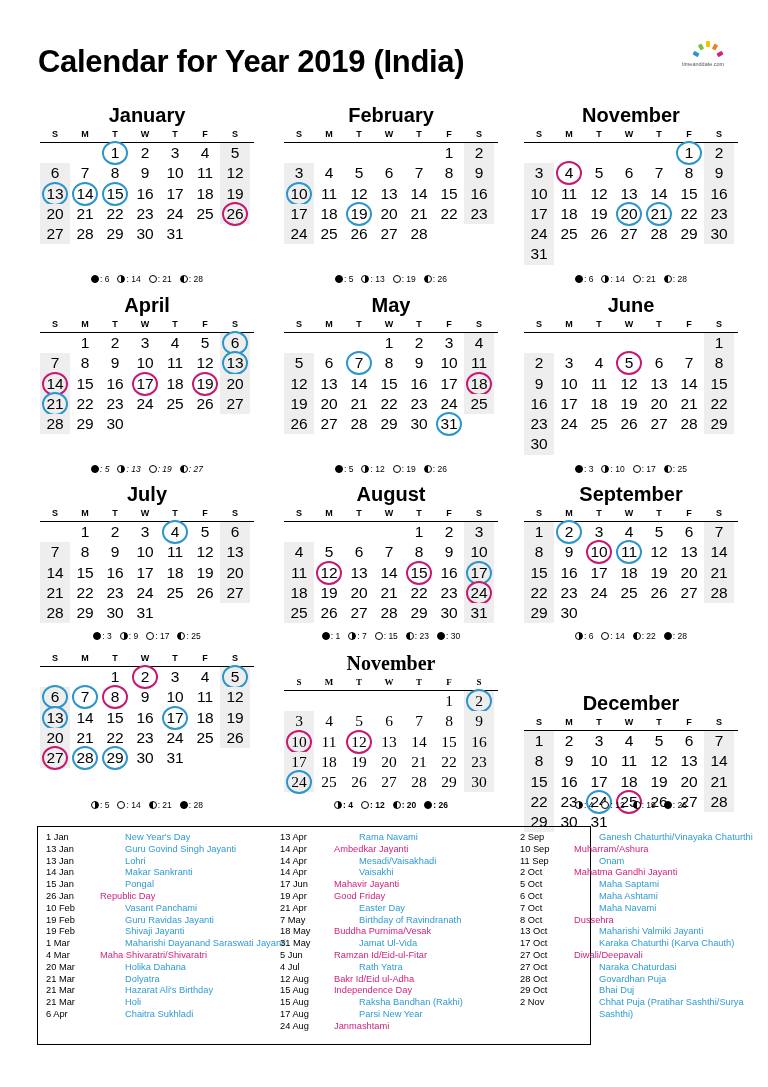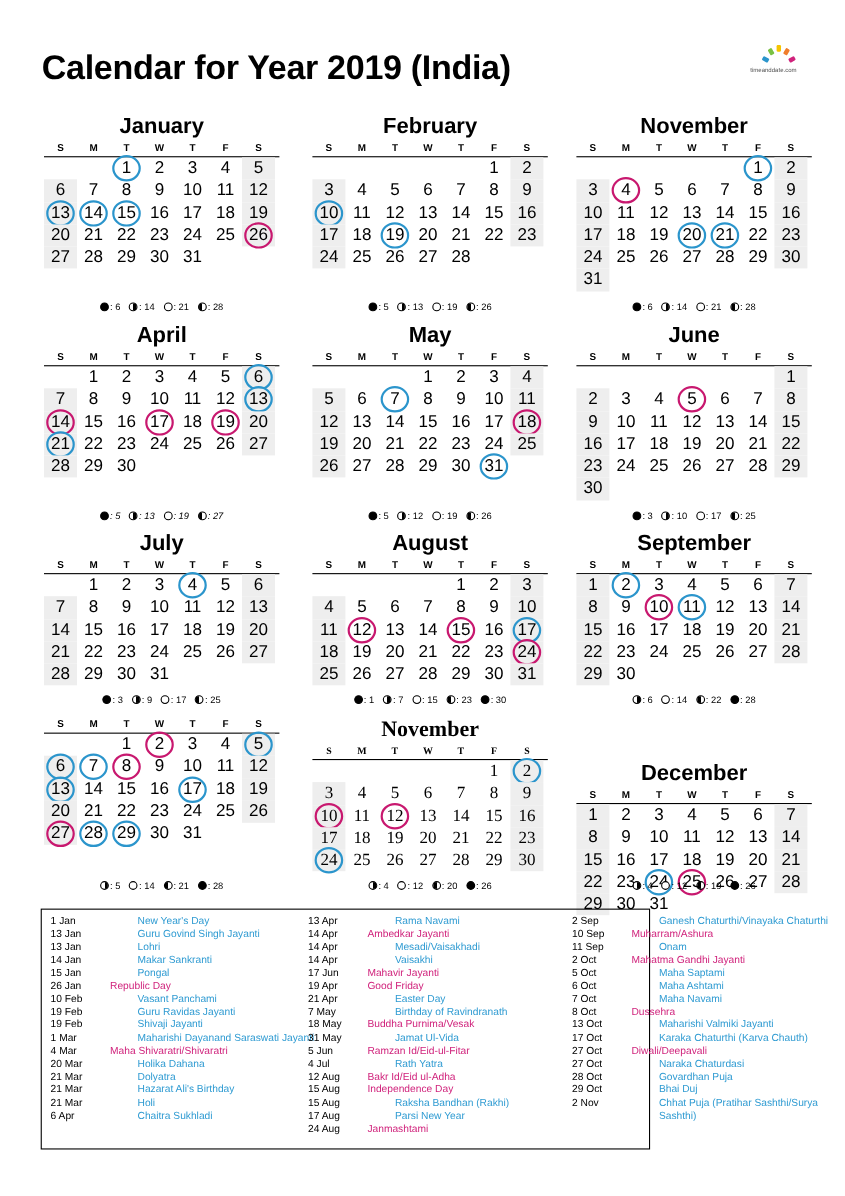--- a/index.html
+++ b/index.html
@@ -605,21 +605,21 @@
         <div class="cell we"><span>23</span></div>
         <div class="cell we"><span>24</span><span class="ring blue"></span></div>
         <div class="cell"><span>25</span></div>
         <div class="cell"><span>26</span></div>
         <div class="cell"><span>27</span></div>
         <div class="cell"><span>28</span></div>
         <div class="cell"><span>29</span></div>
         <div class="cell we"><span>30</span></div>
       </div>
     </div>
-    <div class="moons" style="left: 282px; top: 800px;"><span class="m"><span class="g fq"></span><span>: 4</span></span><span class="m"><span class="g full"></span><span>: 12</span></span><span class="m"><span class="g lq"></span><span>: 20</span></span><span class="m"><span class="g new"></span><span>: 26</span></span></div>
+    <div class="moons" style="left: 282px; top: 800px; font-weight: bold;"><span class="m"><span class="g fq"></span><span>: 4</span></span><span class="m"><span class="g full"></span><span>: 12</span></span><span class="m"><span class="g lq"></span><span>: 20</span></span><span class="m"><span class="g new"></span><span>: 26</span></span></div>
     <div class="month" style="left: 522px; top: 651px; margin-top: 40px;">
       <div class="mname">December</div>
       <div class="dow">
         <span>S</span>
         <span>M</span>
         <span>T</span>
         <span>W</span>
         <span>T</span>
         <span>F</span>
         <span>S</span>

